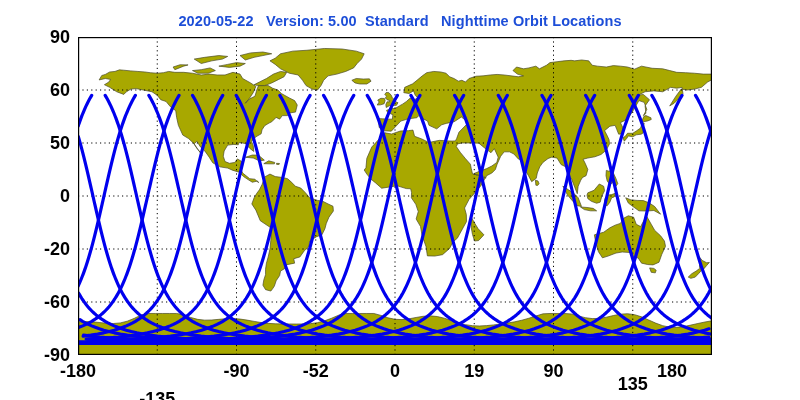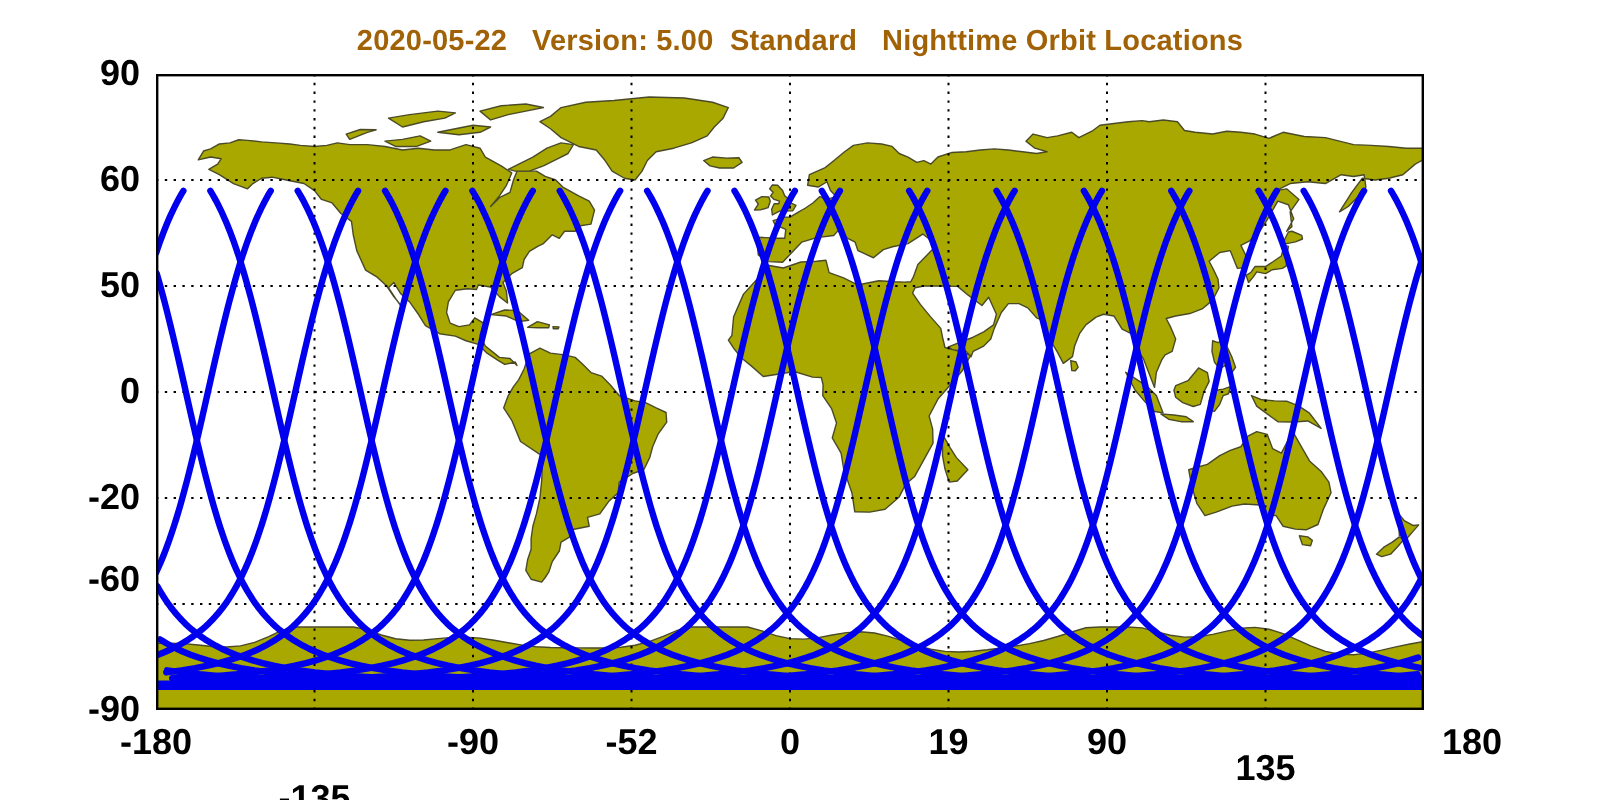--- a/index.html
+++ b/index.html
@@ -22,21 +22,21 @@
   }
   #plot-title {
     position: absolute;
     left: 0;
     top: 13px;
     width: 800px;
     text-align: center;
     font-family: "Liberation Sans", sans-serif;
     font-size: 14.5px;
     font-weight: bold;
-    color: #a16207;
+    color: #1d4ed8;
     letter-spacing: 0.1px;
     white-space: pre;
   }
   #plot-area {
     position: absolute;
     left: 78px;
     top: 37px;
     width: 634px;
     height: 318px;
   }
@@ -152,28 +152,28 @@
       <rect id="frame-rect" x="0.5" y="0.5" width="633" height="317" fill="none" stroke="#000000" stroke-width="1.4"></rect>
     </svg>
   </div>
 
   <div id="ytick-labels">
       <div class="axis-label ytick-label" style="left: 16px; width: 54px; top: 37px;">90</div>
       <div class="axis-label ytick-label" style="left: 16px; width: 54px; top: 90px;">60</div>
       <div class="axis-label ytick-label" style="left: 16px; width: 54px; top: 143px;">50</div>
       <div class="axis-label ytick-label" style="left: 16px; width: 54px; top: 196px;">0</div>
       <div class="axis-label ytick-label" style="left: 16px; width: 54px; top: 249px;">-20</div>
-      <div class="axis-label ytick-label" style="left: 16px; width: 54px; top: 290px;">-60</div>
+      <div class="axis-label ytick-label" style="left: 16px; width: 54px; top: 302px;">-60</div>
       <div class="axis-label ytick-label" style="left: 16px; width: 54px; top: 355px;">-90</div>
     </div>
   <div id="xtick-labels">
       <div class="axis-label xtick-label" style="left: 78px; top: 361px; text-align: center;">-180</div>
       <div class="axis-label xtick-label" style="left: 157.25px; top: 361px; margin-top: 28px;">-135</div>
       <div class="axis-label xtick-label" style="left: 236.5px; top: 361px;">-90</div>
       <div class="axis-label xtick-label" style="left: 315.75px; top: 361px;">-52</div>
       <div class="axis-label xtick-label" style="left: 395px; top: 361px;">0</div>
       <div class="axis-label xtick-label" style="left: 474.25px; top: 361px;">19</div>
       <div class="axis-label xtick-label" style="left: 553.5px; top: 361px;">90</div>
       <div class="axis-label xtick-label" style="left: 632.75px; top: 374px;">135</div>
-      <div class="axis-label xtick-label" style="left: 736px; top: 361px;">180</div>
+      <div class="axis-label xtick-label" style="left: 672px; top: 361px;">180</div>
     </div>
 
 </div>
 
 </body></html>

